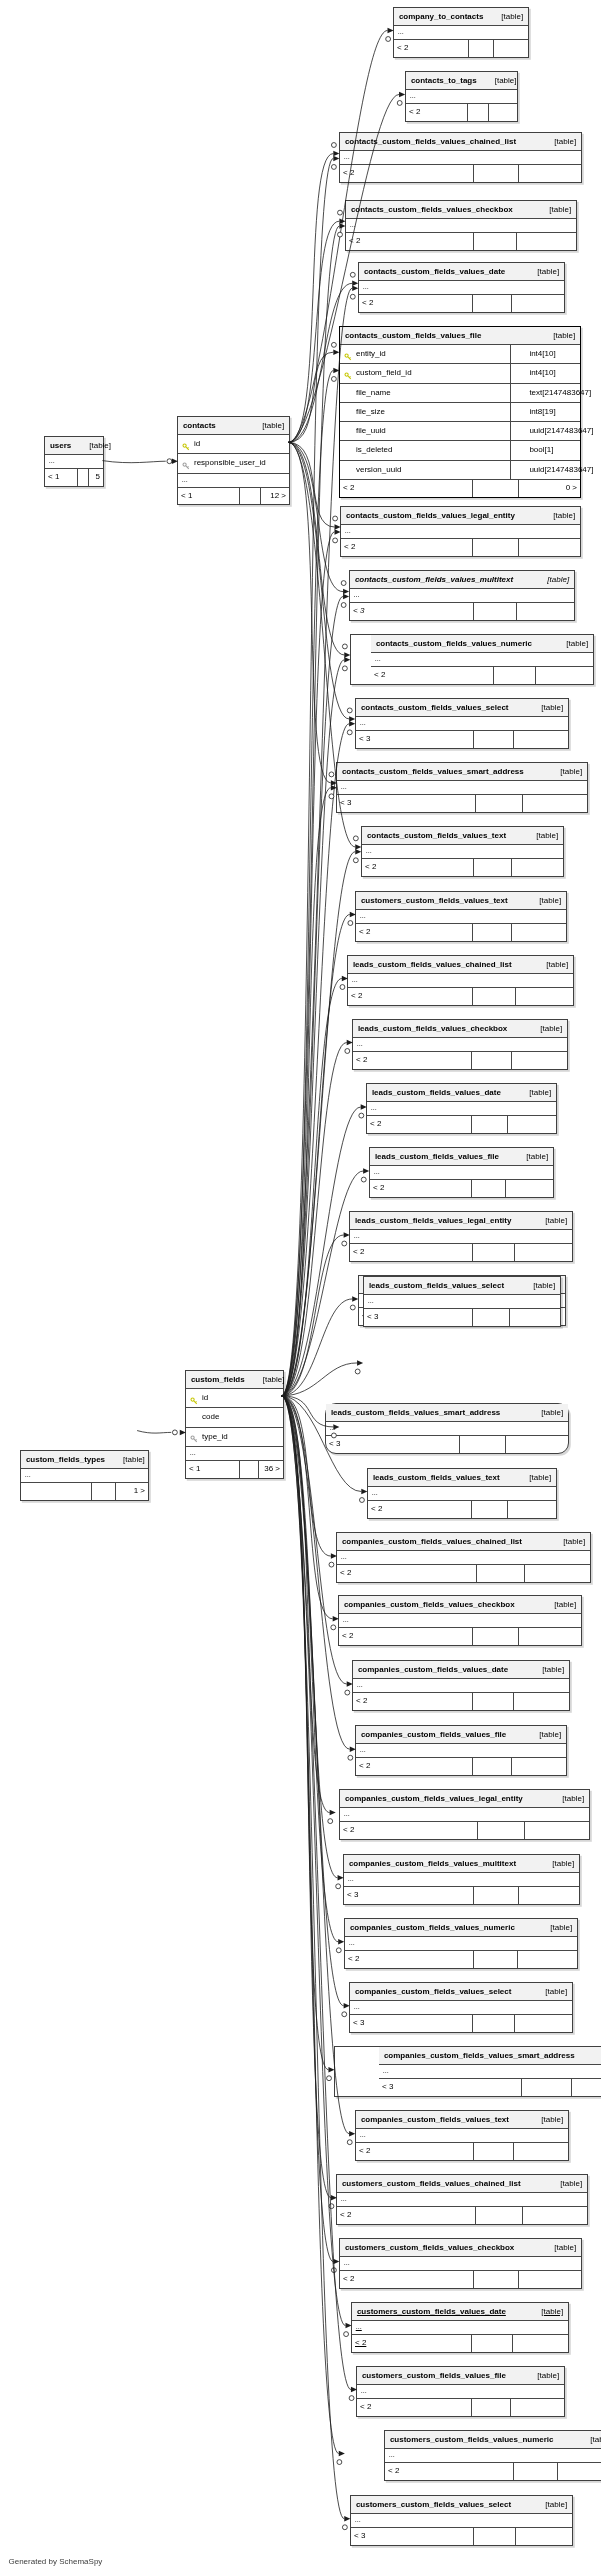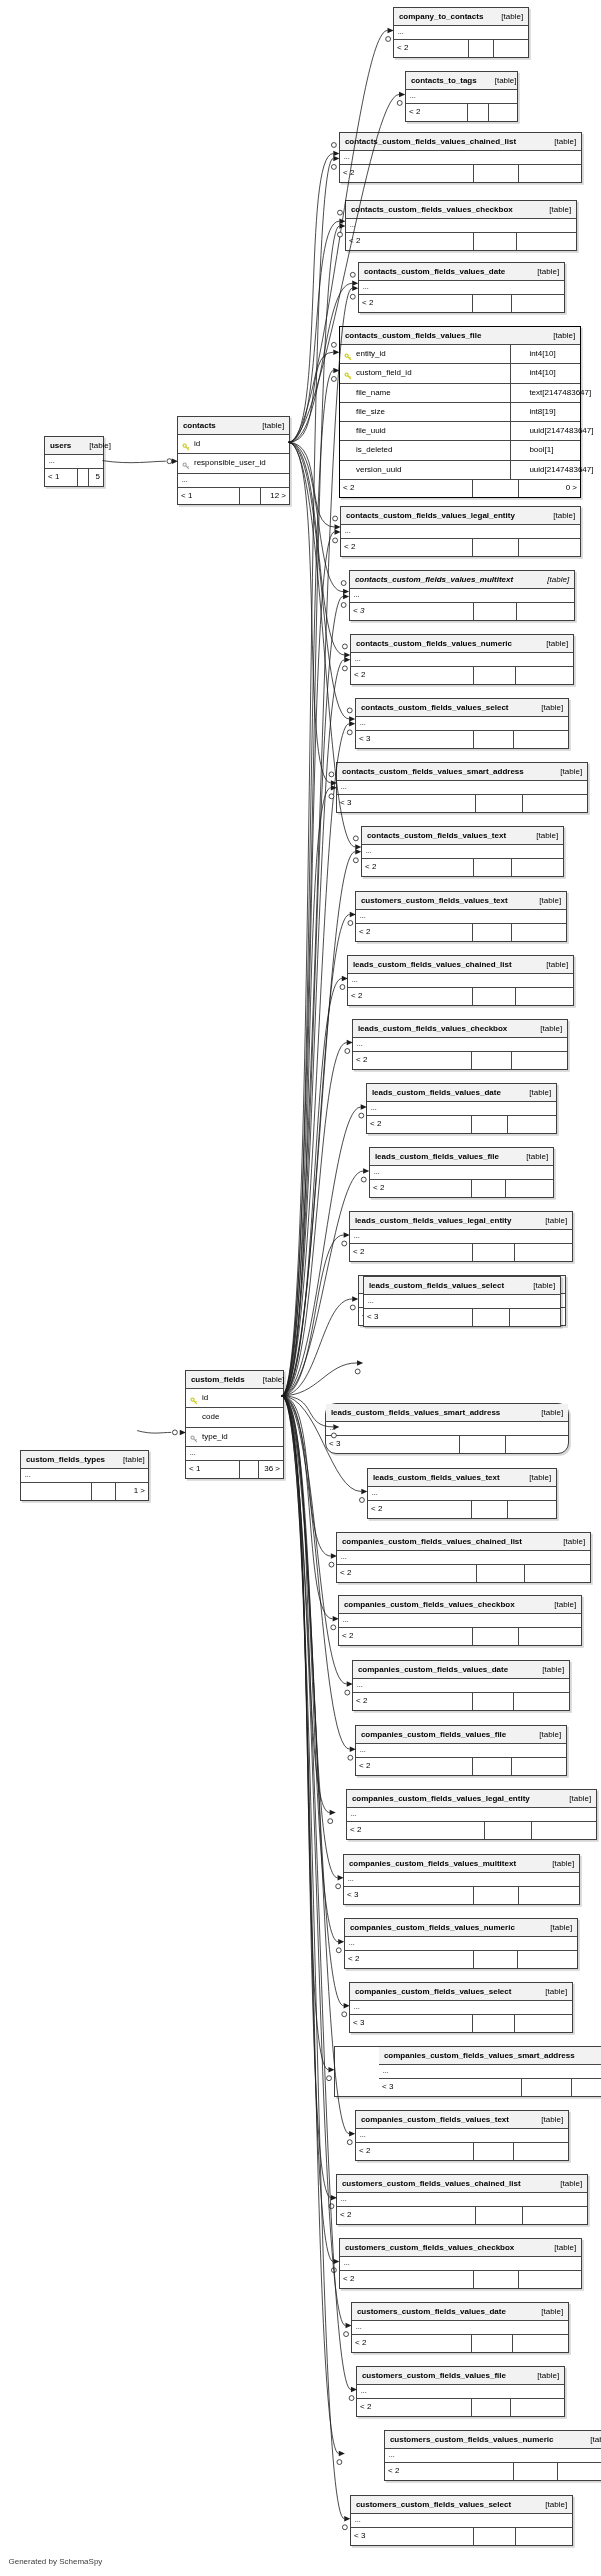--- a/index.html
+++ b/index.html
@@ -382,21 +382,21 @@
         <span class="nm">contacts_custom_fields_values_multitext</span>
         <span class="tag">[table]</span>
       </div>
       <div class="dots">...</div>
       <div class="ft">
         <span>&lt; 3</span>
         <span></span>
         <span></span>
       </div>
     </div>
-    <div class="tbl" style="left: 350px; top: 634px; width: 222px;">
+    <div class="tbl" style="left: 350px; top: 634px; width: 222px; padding-left: 20px;">
       <div class="hd">
         <span class="nm">contacts_custom_fields_values_numeric</span>
         <span class="tag">[table]</span>
       </div>
       <div class="dots">...</div>
       <div class="ft">
         <span>&lt; 2</span>
         <span></span>
         <span></span>
       </div>
@@ -598,21 +598,21 @@
         <span class="nm">companies_custom_fields_values_file</span>
         <span class="tag">[table]</span>
       </div>
       <div class="dots">...</div>
       <div class="ft">
         <span>&lt; 2</span>
         <span></span>
         <span></span>
       </div>
     </div>
-    <div class="tbl" style="left: 346px; top: 1789px; width: 249px;">
+    <div class="tbl" style="left: 339px; top: 1789px; width: 249px;">
       <div class="hd">
         <span class="nm">companies_custom_fields_values_legal_entity</span>
         <span class="tag">[table]</span>
       </div>
       <div class="dots">...</div>
       <div class="ft">
         <span>&lt; 2</span>
         <span></span>
         <span></span>
       </div>
@@ -694,21 +694,21 @@
         <span class="nm">customers_custom_fields_values_checkbox</span>
         <span class="tag">[table]</span>
       </div>
       <div class="dots">...</div>
       <div class="ft">
         <span>&lt; 2</span>
         <span></span>
         <span></span>
       </div>
     </div>
-    <div class="tbl" style="left: 351px; top: 2302px; width: 216px;">
+    <div class="tbl" style="left: 351px; top: 2302px; width: 216px; text-decoration: underline;">
       <div class="hd">
         <span class="nm">customers_custom_fields_values_date</span>
         <span class="tag">[table]</span>
       </div>
       <div class="dots">...</div>
       <div class="ft">
         <span>&lt; 2</span>
         <span></span>
         <span></span>
       </div>

